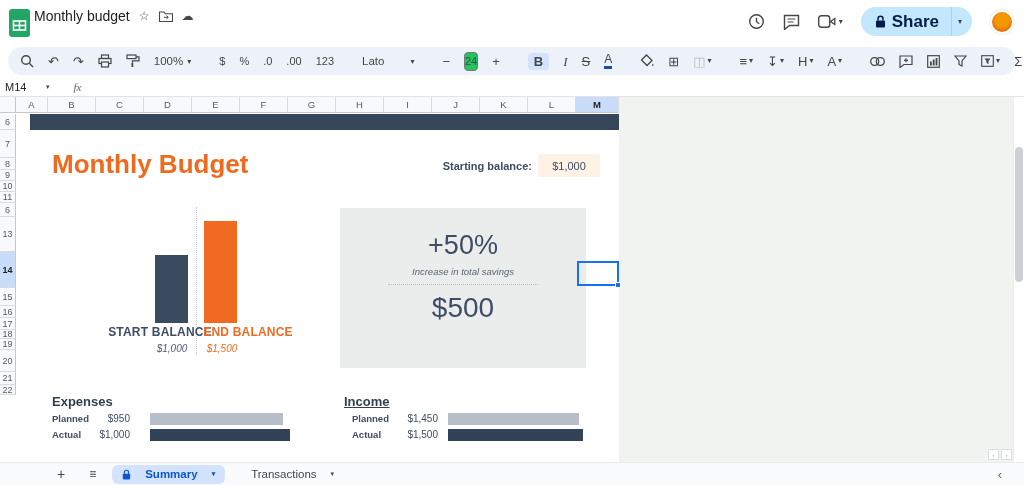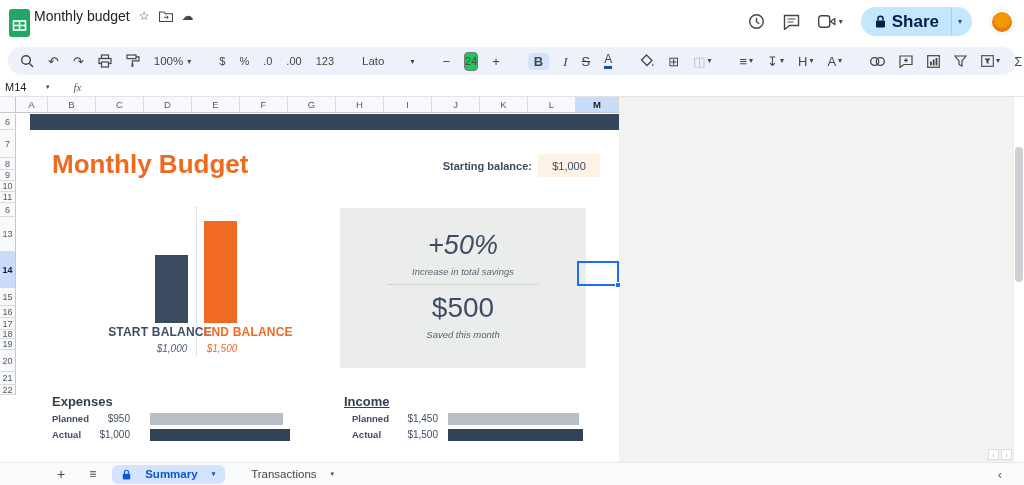--- a/index.html
+++ b/index.html
@@ -64,21 +64,21 @@
   .bar-start { position:absolute; left:155px; top:158px; width:33px; height:68px; background:#3a4a5f; }
   .bar-end { position:absolute; left:204px; top:124px; width:33px; height:102px; background:#f06b21; }
   .bar-label { position:absolute; top:228px; width:120px; text-align:center; font-size:12px; font-weight:bold; letter-spacing:0.2px; }
   .bl-start { left:100px; color:#3e4d63; }
   .bl-end { left:188px; color:#f06b21; }
   .bar-value { position:absolute; top:246px; width:72px; text-align:center; font-size:10px; font-style:italic; }
   .bv-start { left:136px; color:#50607a; }
   .bv-end { left:186px; color:#f06b21; }
 
   .statsbox { position:absolute; left:340px; top:111px; width:246px; height:160px; background:#ebecec; }
-  .stat-pct { position:absolute; top:22px; left:0; right:0; text-align:center; font-size:27px; color:#3e4d63;font-style:italic; }
+  .stat-pct { position:absolute; top:22px; left:0; right:0; text-align:center; font-size:27px; color:#3e4d63; }
   .stat-cap1 { position:absolute; top:58px; left:0; right:0; text-align:center; font-size:9.5px; font-style:italic; color:#5a6672; }
   .stat-div { position:absolute; top:76px; left:48px; right:48px; border-top:1px dotted #b9bec4; }
   .stat-amt { position:absolute; top:84px; left:0; right:0; text-align:center; font-size:28px; color:#3e4d63; }
   .stat-cap2 { position:absolute; top:121px; left:0; right:0; text-align:center; font-size:9.5px; font-style:italic; color:#5a6672; }
 
   .selcell { position:absolute; left:577px; top:164px; width:42px; height:25px; border:2px solid #1b6ef3; background:transparent; cursor:cell; }
   .selhandle { position:absolute; right:-4px; bottom:-4px; width:6px; height:6px; background:#1b6ef3; border:1px solid #fff; }
 
   .sec-head { position:absolute; top:297px; font-size:13px; font-weight:bold; color:#323f50; }
   .budget-row { position:absolute; height:13px; }
@@ -302,21 +302,20 @@
     <div class="bar-label bl-start">START BALANCE</div>
     <div class="bar-label bl-end">END BALANCE</div>
     <div class="bar-value bv-start">$1,000</div>
     <div class="bar-value bv-end">$1,500</div>
 
     <div class="statsbox">
       <div class="stat-pct">+50%</div>
       <div class="stat-cap1">Increase in total savings</div>
       <div class="stat-div"></div>
       <div class="stat-amt">$500</div>
-      <div class="stat-cap2">Saved this month</div>
     </div>
 
     <div class="sec-head" style="left:52px;">Expenses</div>
     <div class="sec-head" style="left:344px;text-decoration:underline;">Income</div>
     <div id="expense-rows">
         <div class="budget-row" style="left: 52px; top: 316px; width: 300px;">
           <span class="b-label">Planned</span>
           <span class="b-value" style="left: 28px; width: 50px;">$950</span>
           <span class="b-bar planned" style="left: 98px; width: 133px;"></span>
         </div>

